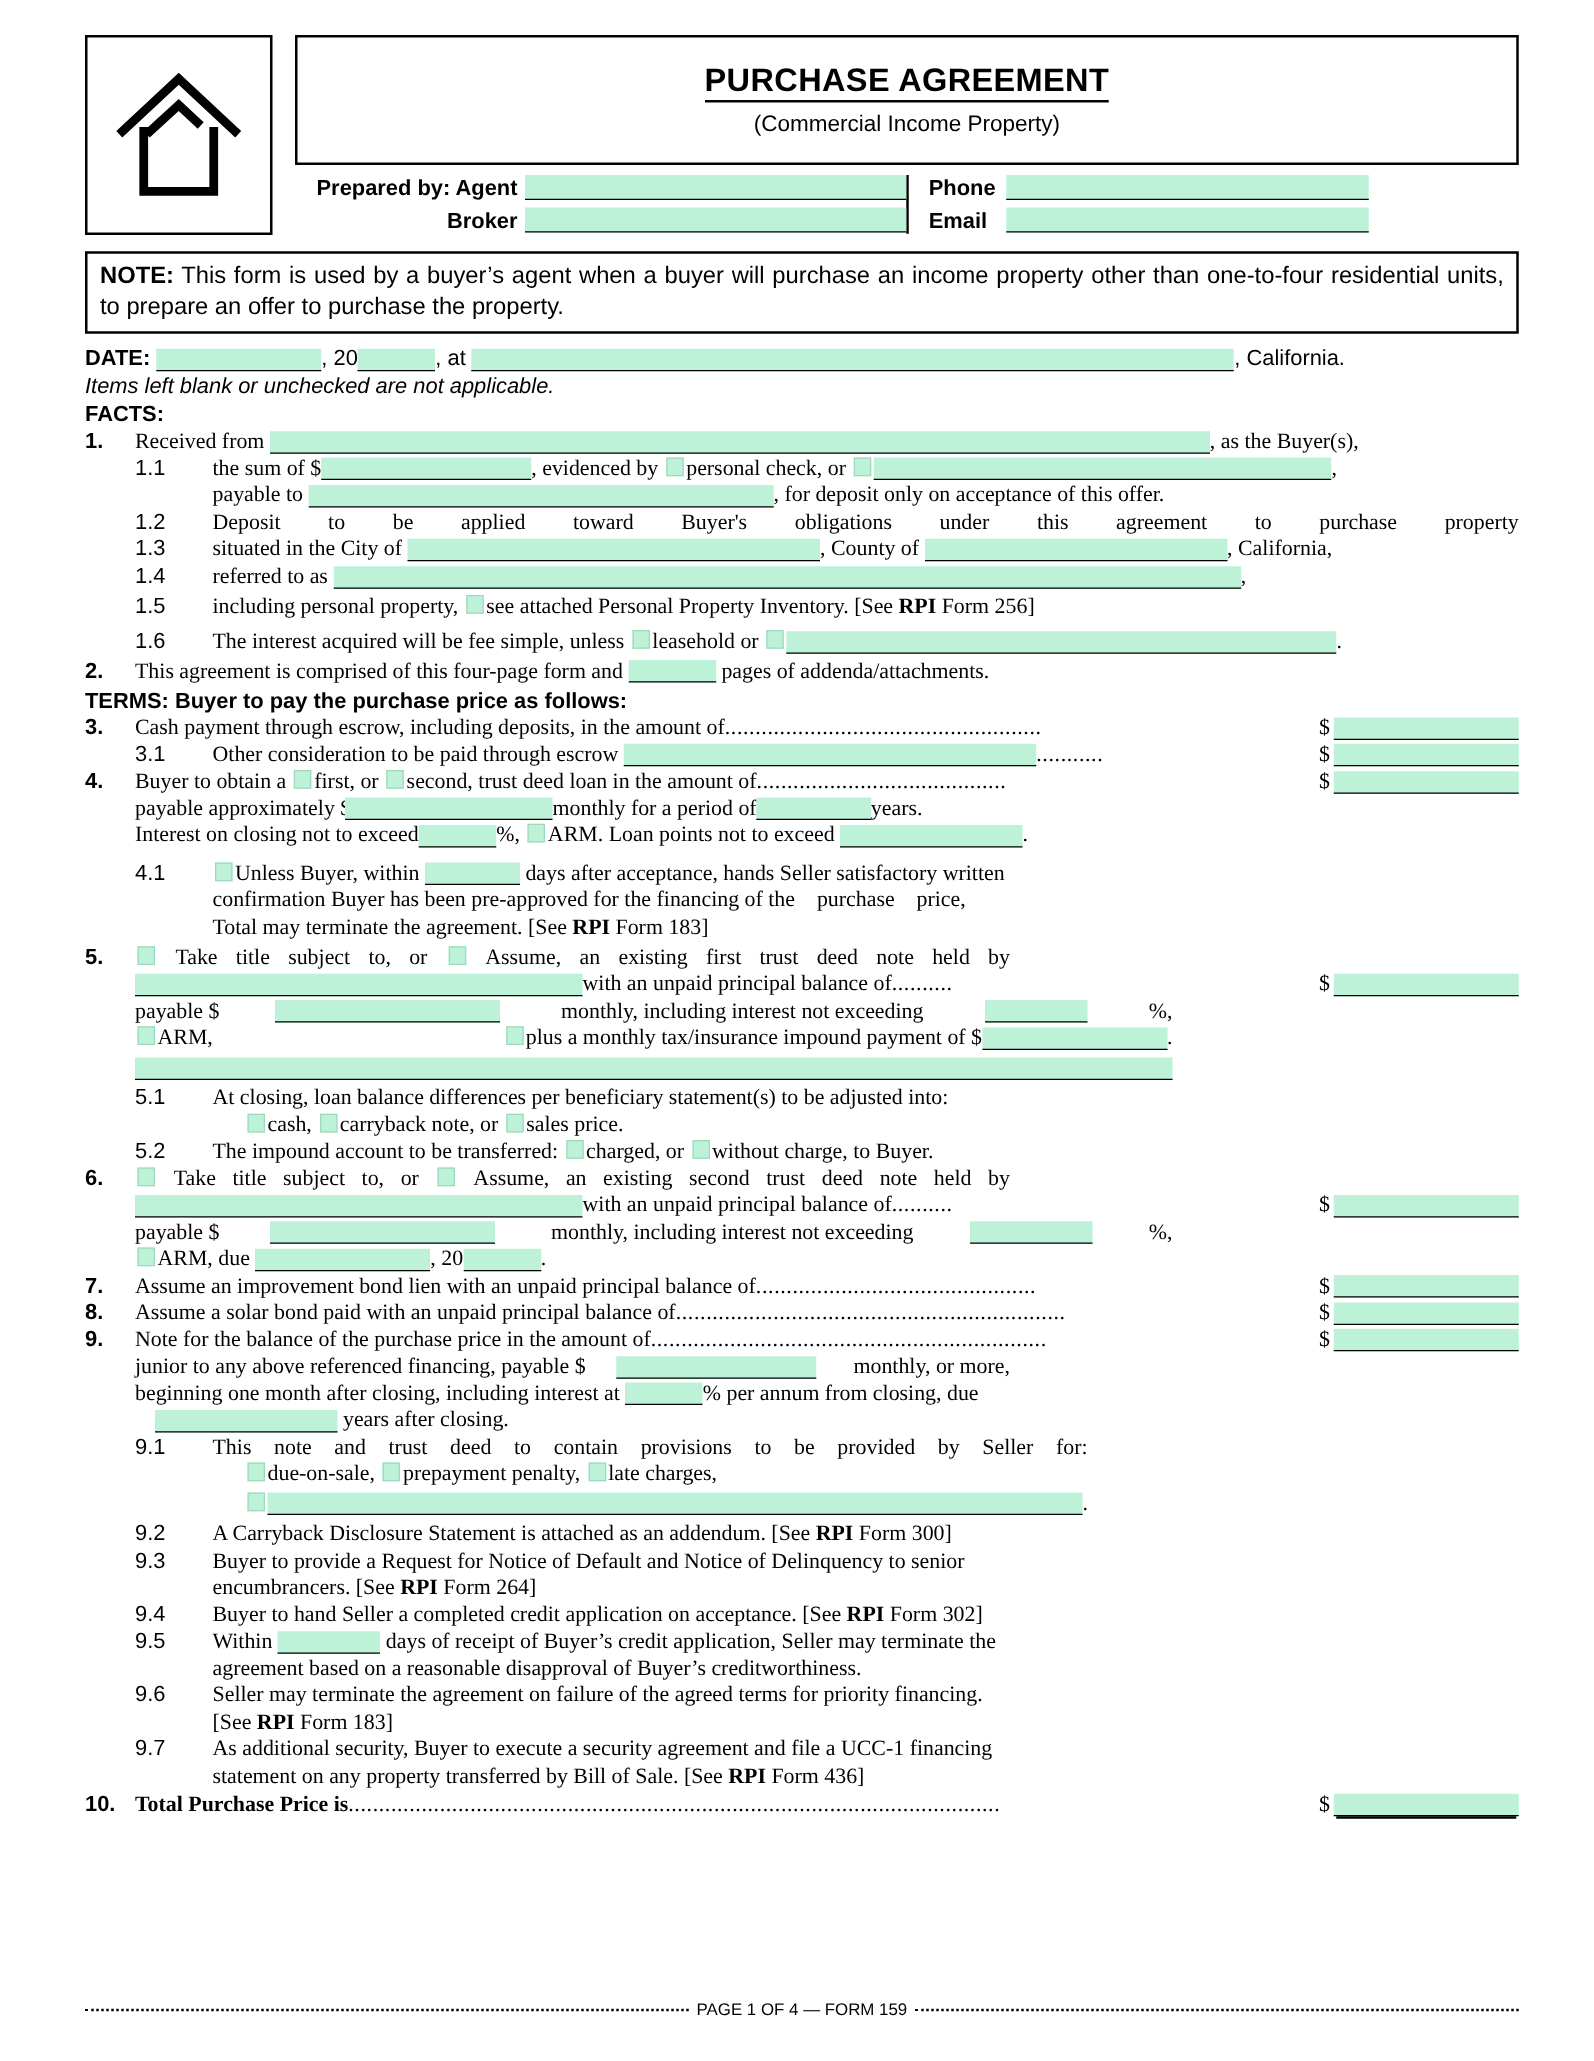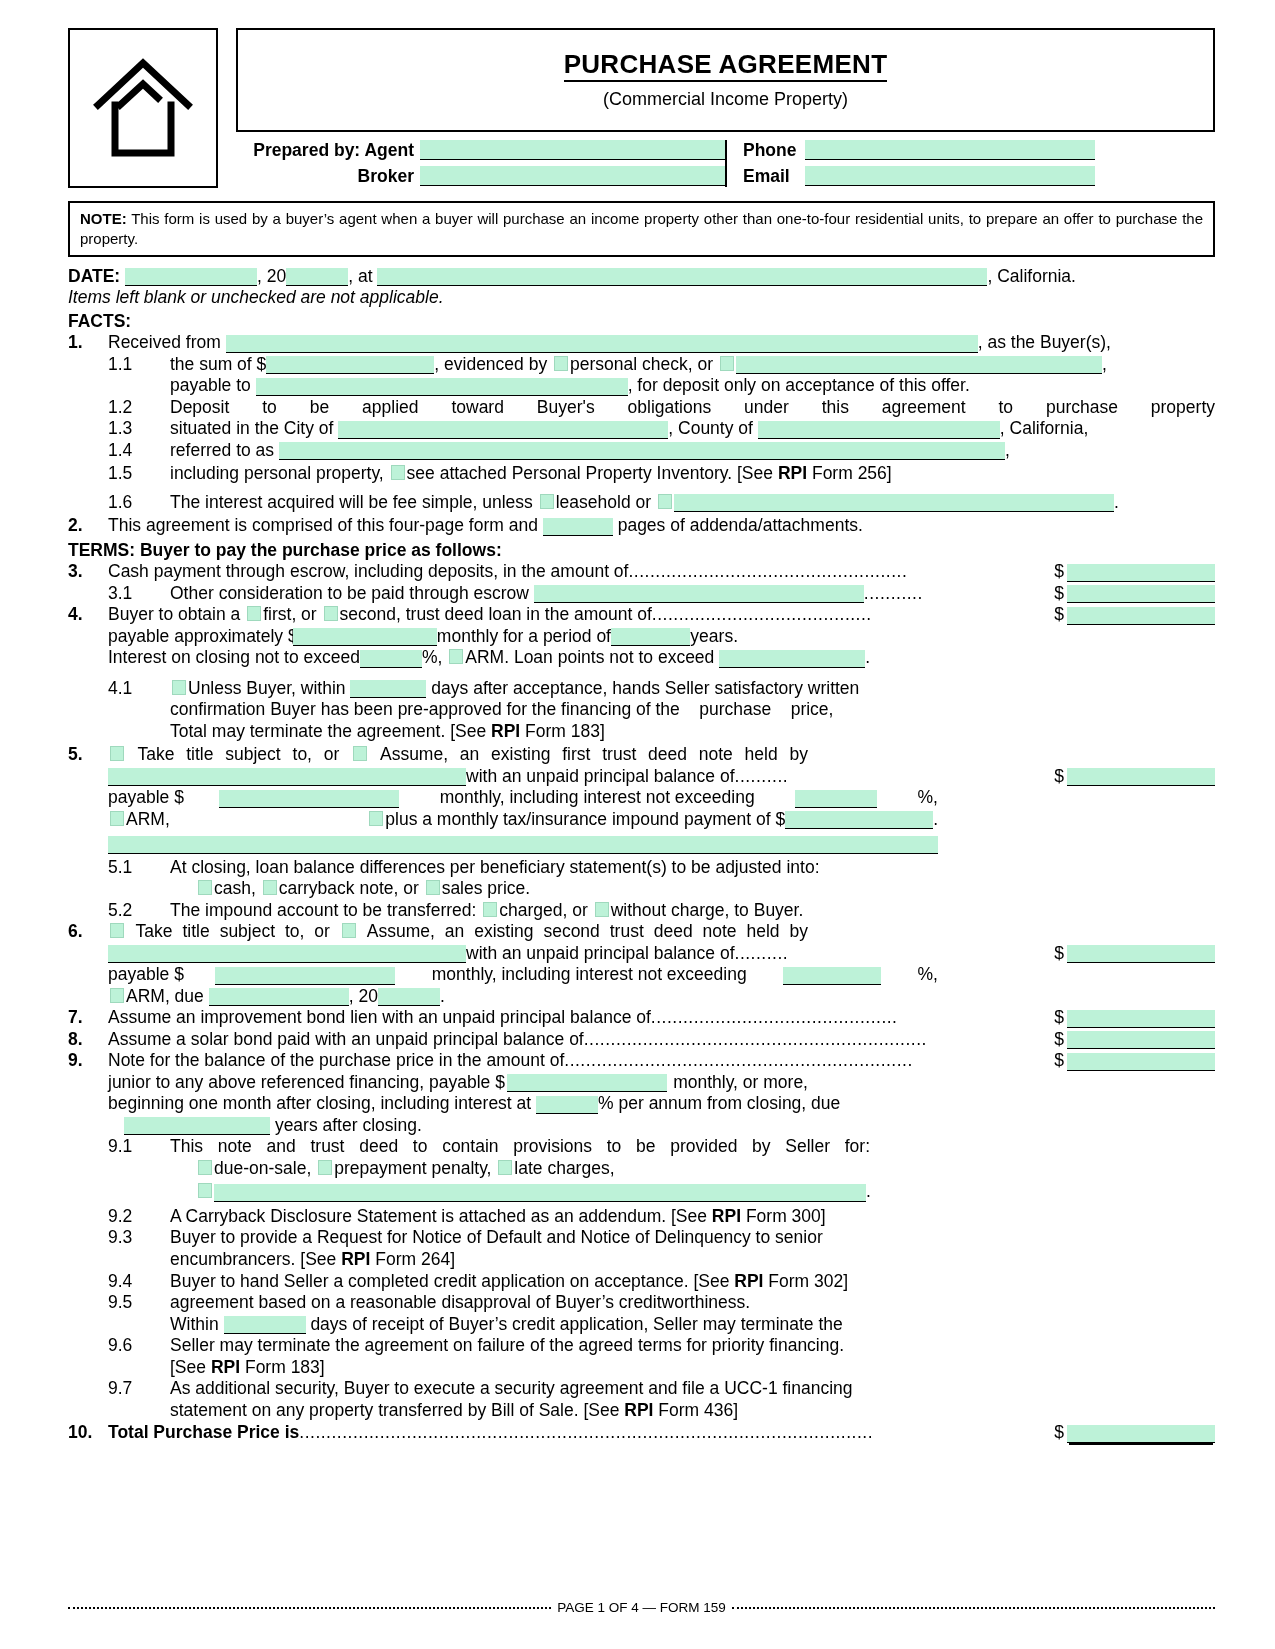--- a/index.html
+++ b/index.html
@@ -20,32 +20,32 @@
   .prow{display:flex;align-items:flex-end;white-space:nowrap;}
   .plabel{font-weight:bold;font-size:17.5px;}
   .prep-left .plabel{width:178px;text-align:right;padding-right:6px;}
   .prep-right .plabel{width:62px;text-align:left;}
 
   
   .f{display:inline-block;background:#bdf2d8;border-bottom:1.6px solid #000;vertical-align:bottom;height:17px;margin-bottom:1px;}
   .f.tall{height:19px;}
 
   
-  .notebox{border:2px solid #000;box-sizing:border-box;margin-top:13px;padding:6px 10px 7px 10px;font-size:15px;line-height:1.30;text-align:justify;}
+  .notebox{border:2px solid #000;box-sizing:border-box;margin-top:13px;padding:6px 10px 7px 10px;font-size:19px;line-height:1.30;text-align:justify;}
   .notebox b{font-weight:bold;}
 
   
   .line{font-size:17.5px;line-height:1.22;margin-top:2px;white-space:nowrap;}
   .italic{font-style:italic;font-size:17.5px;line-height:1.22;}
   .bold{font-weight:bold;}
 
   .item{display:flex;font-size:17.5px;line-height:1.23;}
   .num{flex:0 0 40px;font-weight:bold;}
   .num.sub{flex:0 0 62px;font-weight:normal;padding-left:40px;box-sizing:content-box;}
-  .body{flex:1;min-width:0;}
+  .body{flex:1;min-width:0;font-family:Liberation Serif, serif;}
   .just{text-align:justify;text-align-last:left;}
   .just.spread{text-align-last:justify;}
 
   
   .moneyrow{display:flex;align-items:flex-end;}
   .moneyrow .lead{flex:1;min-width:0;overflow:hidden;}
   .dots{letter-spacing:.5px;}
   .mny{flex:0 0 auto;display:flex;align-items:flex-end;margin-left:2px;}
   .mny .dollar{font-size:17.5px;padding-right:3px;}
   .mny .f{width:148px;}
@@ -448,26 +448,26 @@
     <div class="body" style="white-space:nowrap">
       <span>Buyer to hand Seller a completed credit application on acceptance. [See</span>
       <span class="bold">RPI</span>
       <span>Form 302]</span>
     </div>
   </div>
 
   <div class="item">
     <div class="num sub">9.5</div>
     <div class="body">
-      <div style="white-space:nowrap">agreement based on a reasonable disapproval of Buyer’s creditworthiness.</div>
       <div style="white-space:nowrap">
         <span>Within</span>
         <span class="f" style="width:82px"></span>
         <span>days of receipt of Buyer’s credit application, Seller may terminate the</span>
       </div>
+      <div style="white-space:nowrap">agreement based on a reasonable disapproval of Buyer’s creditworthiness.</div>
     </div>
   </div>
 
   <div class="item">
     <div class="num sub">9.6</div>
     <div class="body">
       <div style="white-space:nowrap">Seller may terminate the agreement on failure of the agreed terms for priority financing.</div>
       <div style="white-space:nowrap">
         <span>[See</span>
         <span class="bold">RPI</span>

